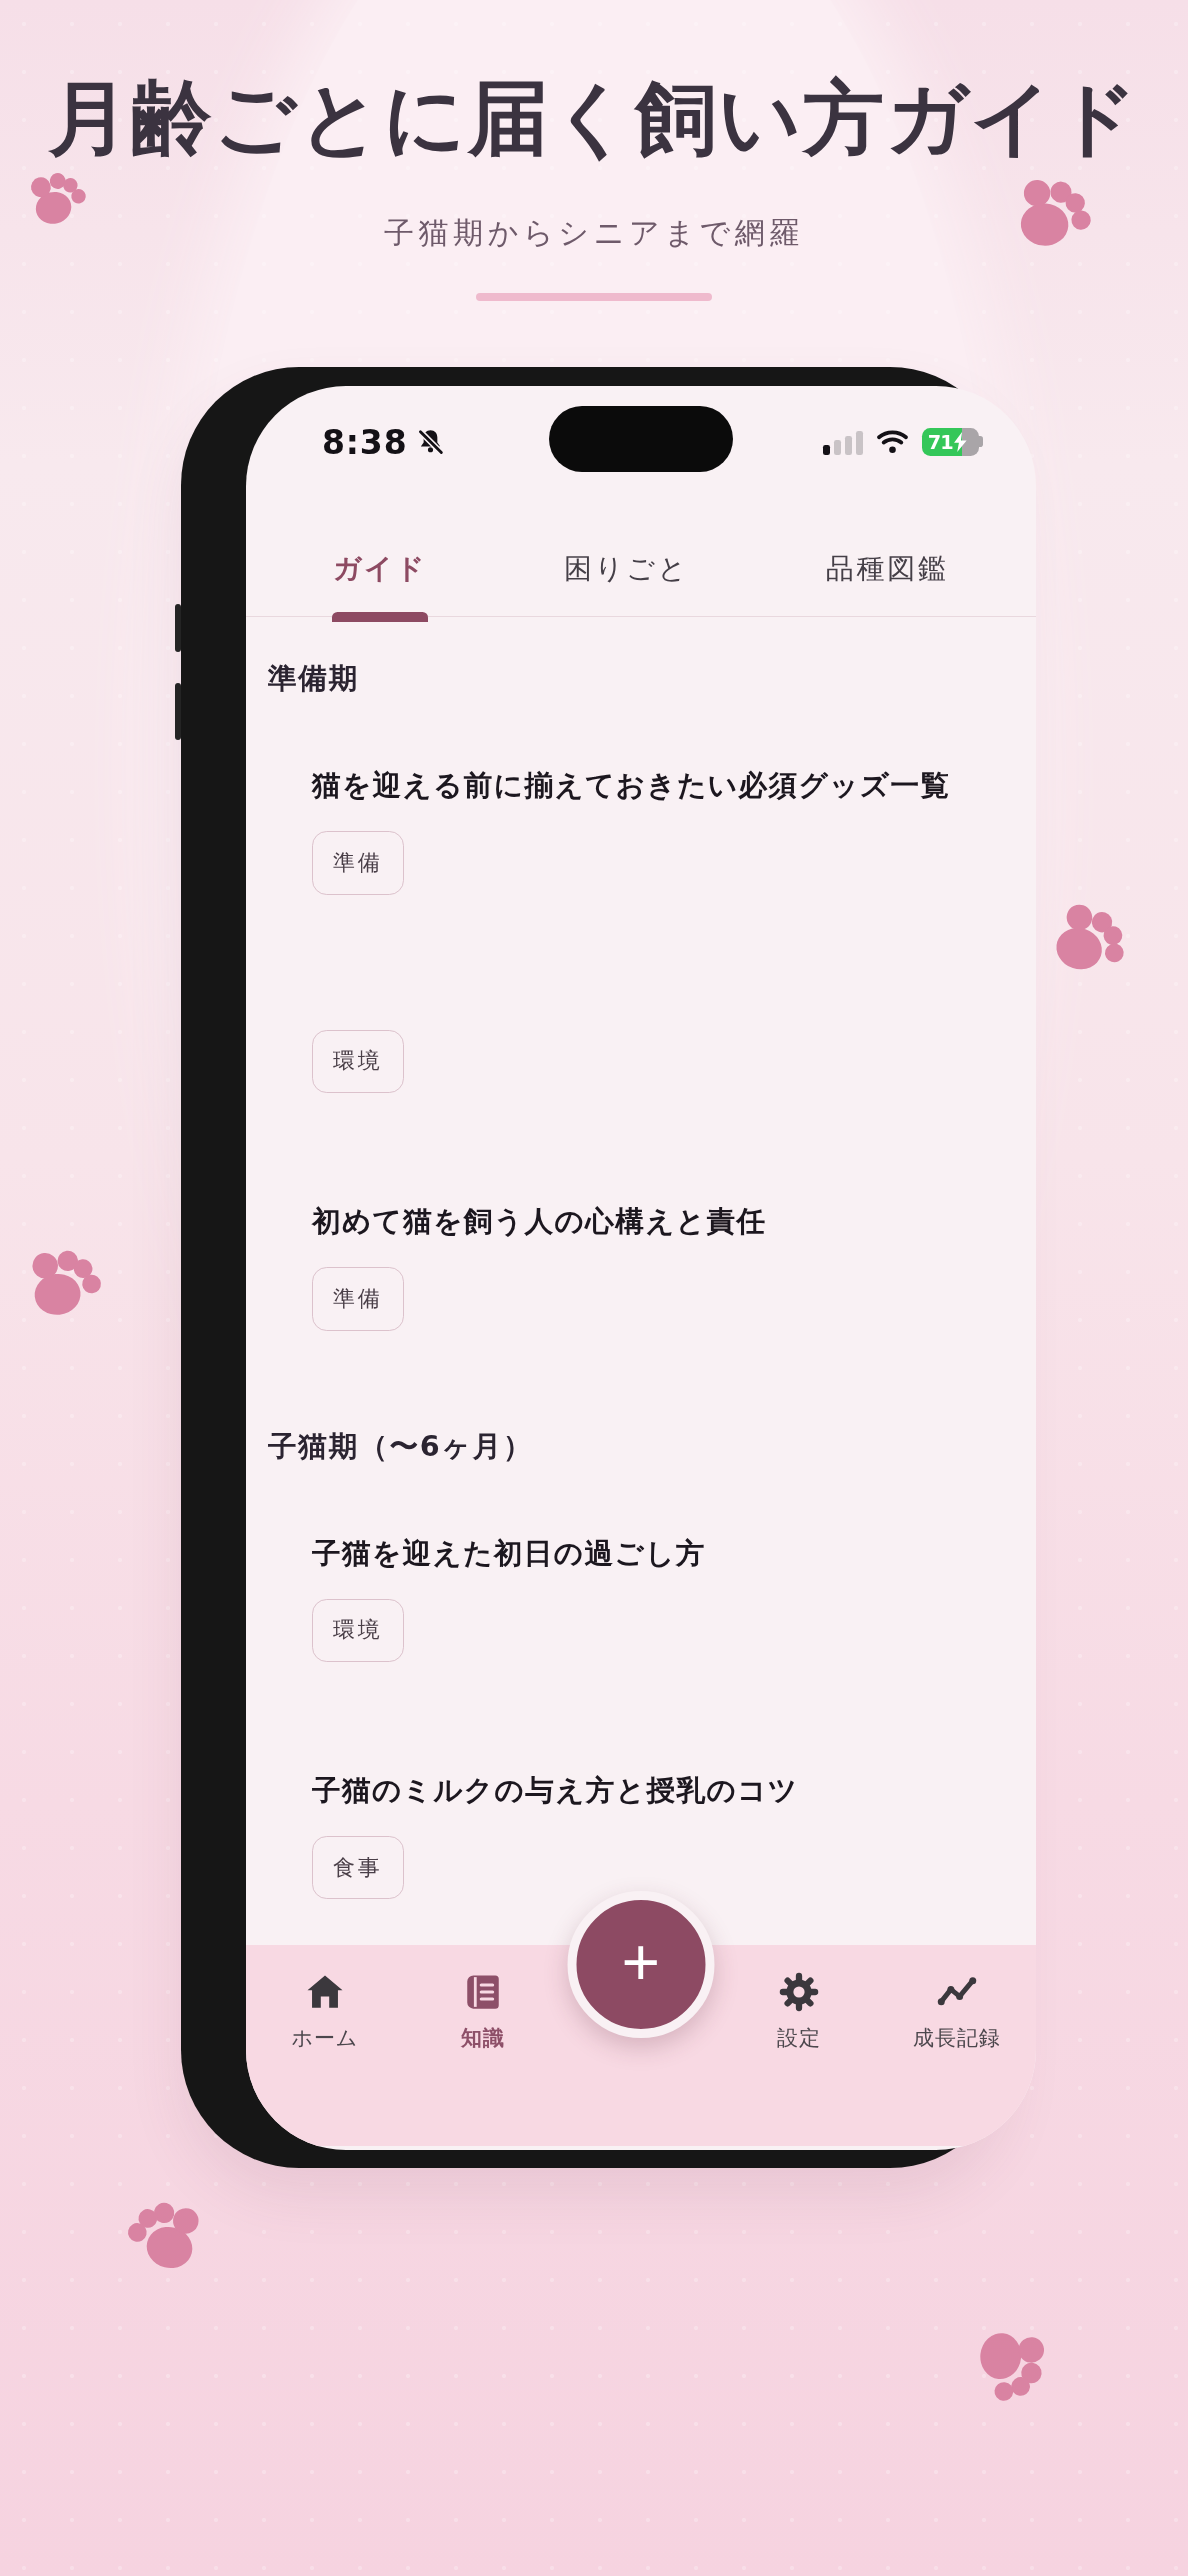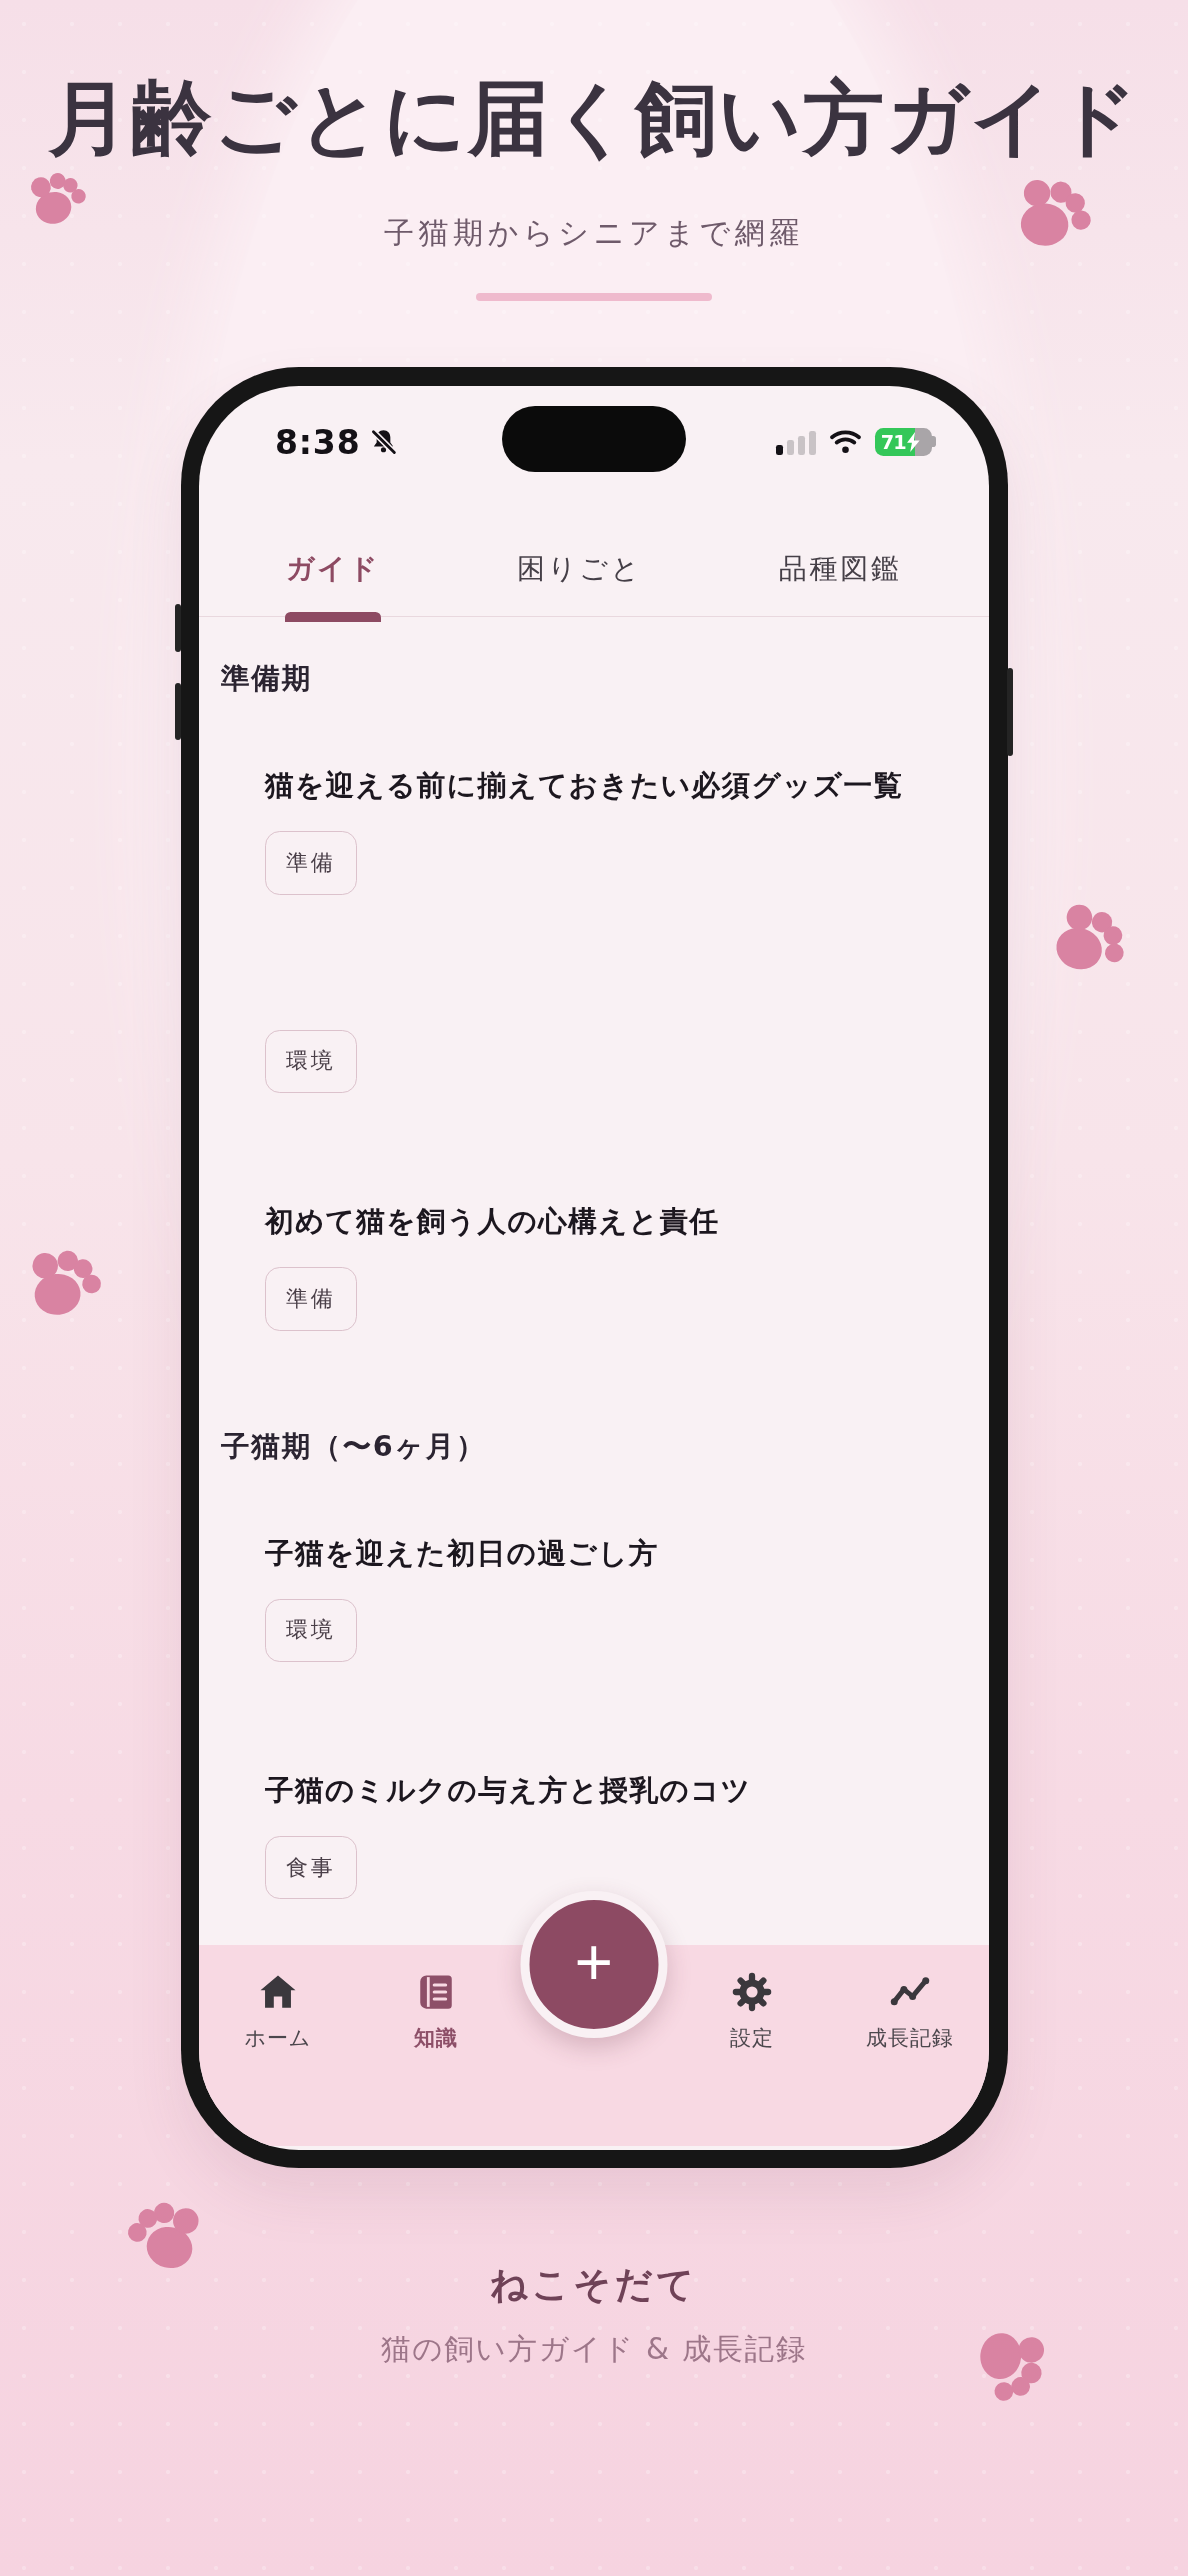--- a/index.html
+++ b/index.html
@@ -52,20 +52,21 @@
     box-shadow:0 28px 55px rgba(120,60,90,.10);
   }
   .side-btn{ position:absolute; background:#242424; border-radius:3.7px; }
   .side-btn.l1{ left:-5.5px; top:237px; width:6.4px; height:48px; }
   .side-btn.l2{ left:-5.5px; top:316px; width:6.4px; height:57px; }
   .side-btn.r1{ right:-5.5px; top:301px; width:6.4px; height:88px; }
 
   .screen{
     position:relative; width:790px; height:1764px; border-radius:100px; overflow:hidden;
     background:#f9f1f4;
+    margin-left:47px;
   }
 
   
   .statusbar{ position:relative; height:109px; }
   .island{
     position:absolute; left:50%; top:20px; transform:translateX(-50%);
     width:184px; height:66px; border-radius:37px; background:#0b0b0b;
   }
   .status-left{
     position:absolute; left:76px; top:37px; display:flex; align-items:center; gap:7.4px;
@@ -349,19 +350,15 @@
         </div>
       </div>
 
       <button class="fab">
         <span>+</span>
       </button>
 
     </div>
   </div>
 
-  <footer class="footer">
-    <div class="footer-name">ねこそだて</div>
-    <div class="footer-tagline">猫の飼い方ガイド &amp; 成長記録</div>
-  </footer>
 
 </div>
 
 
 </body></html>

